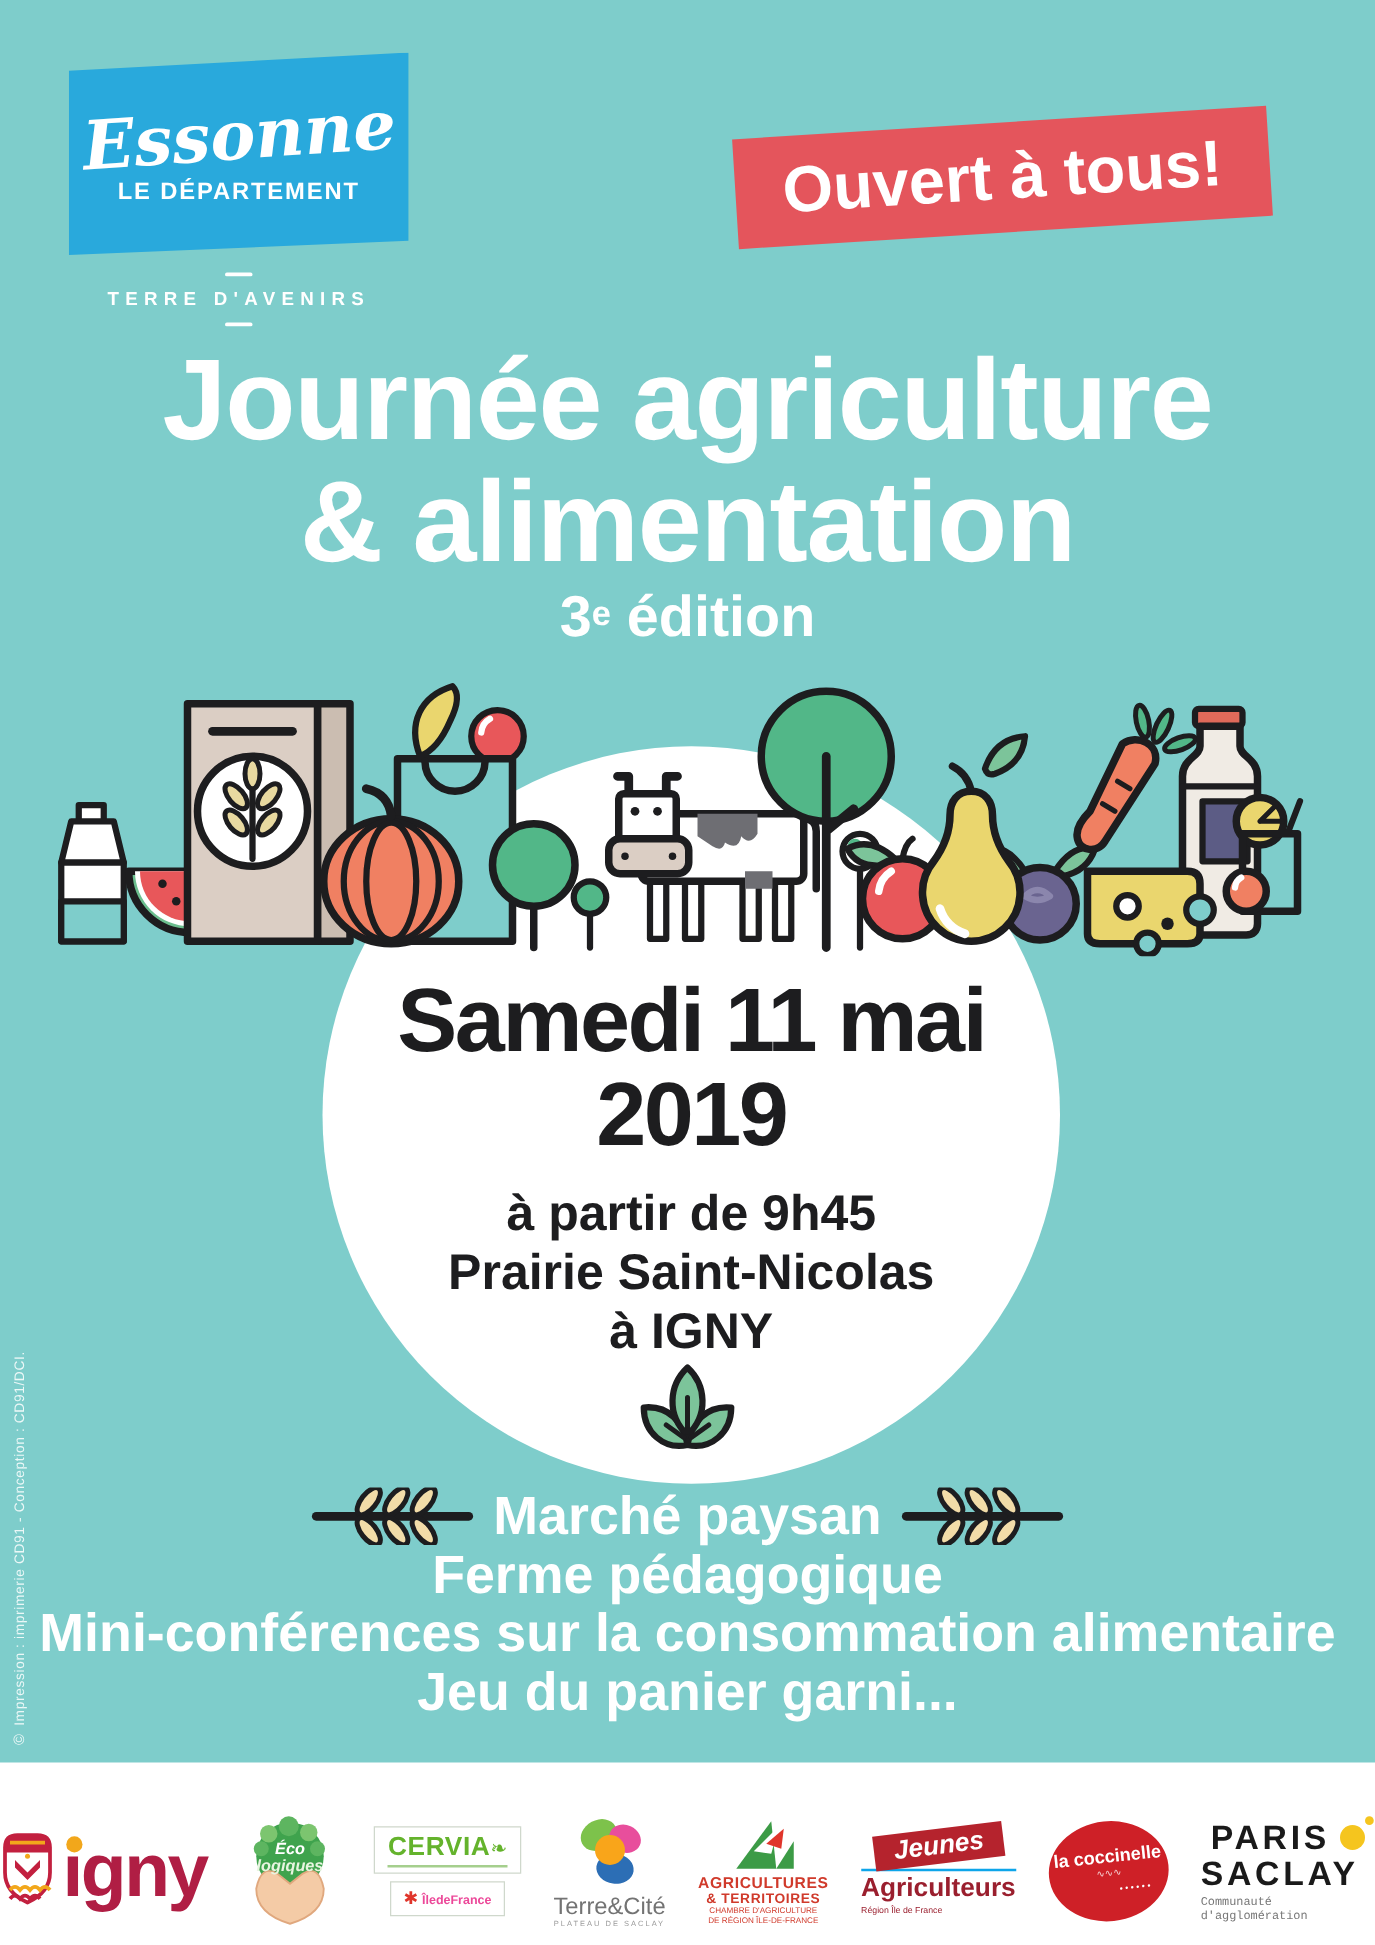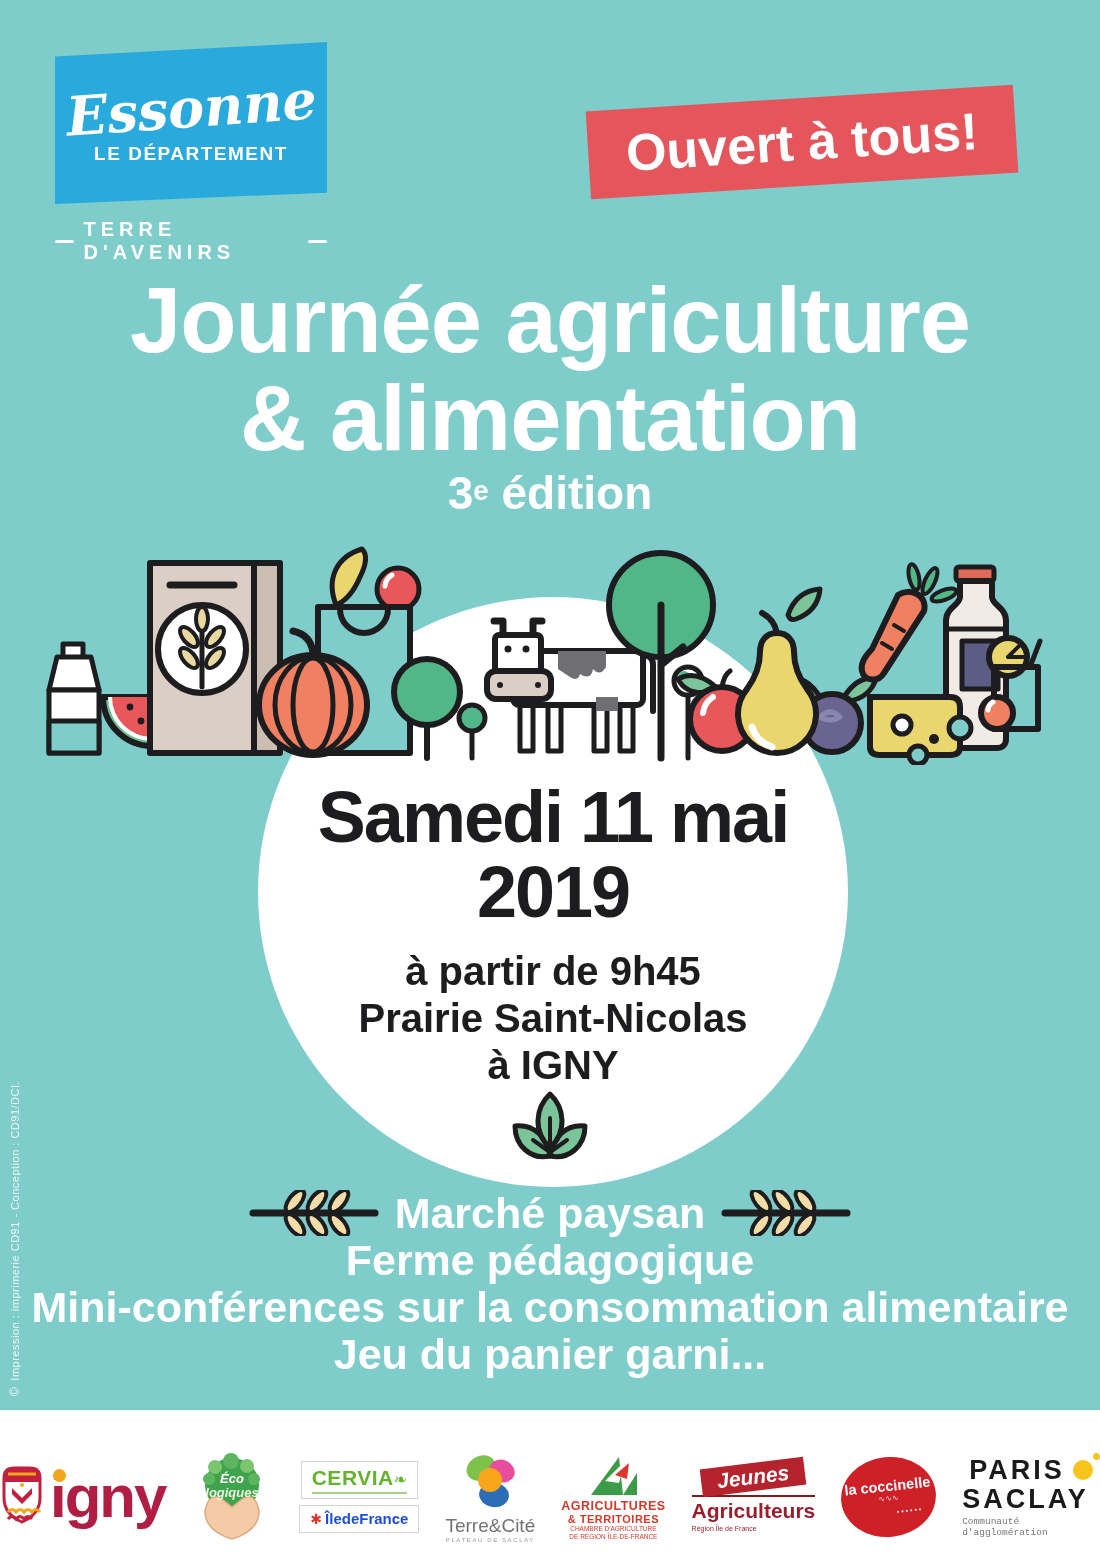--- a/index.html
+++ b/index.html
@@ -6,21 +6,21 @@
   .poster{position:relative;width:1100px;height:1556px;background:#7ECDCB;overflow:hidden;
           font-family:"Liberation Sans",sans-serif;}
   
   .essonne{position:absolute;left:55px;top:42px;width:272px;}
   .essonne-box{background:#29A9DC;height:162px;display:flex;flex-direction:column;align-items:center;justify-content:center;
                clip-path:polygon(0 9%,100% 0,100% 93%,0 100%);}
   .essonne-script{color:#fff;font-family:"DejaVu Serif",serif;font-style:italic;font-weight:bold;
                   font-size:54px;transform:rotate(-4deg);line-height:1;}
   .essonne-sub{color:#fff;font-weight:bold;font-size:19px;letter-spacing:1.5px;margin-top:8px;}
   .essonne-tagline{display:flex;align-items:center;justify-content:space-between;gap:10px;margin-top:14px;
-                   color:#fff;font-weight:bold;font-size:20px;letter-spacing:5px;}
+                   color:#fff;font-weight:bold;font-size:15px;letter-spacing:5px;flex-direction:column;}
   .dash{width:22px;height:3px;background:#fff;border-radius:2px;}
   .banner{position:absolute;left:588px;top:98px;width:428px;height:88px;background:#E4555C;
           transform:rotate(-3.6deg);display:flex;align-items:center;justify-content:center;
           color:#fff;font-size:52px;font-weight:bold;}
   
   .title{position:absolute;left:0;top:272px;width:1100px;text-align:center;color:#fff;
          font-size:92px;font-weight:bold;line-height:1.06;letter-spacing:-1px;}
   .edition{position:absolute;left:0;top:466px;width:1100px;text-align:center;color:#fff;
            font-size:46px;font-weight:bold;}
   .edition sup{font-size:60%;vertical-align:9px;}
@@ -45,34 +45,34 @@
   .logo{display:flex;flex-direction:column;align-items:center;justify-content:center;}
   
   .igny{flex-direction:row;gap:6px;align-items:center;}
   .igny-text{position:relative;color:#B01E44;font-size:60px;font-weight:bold;letter-spacing:-2px;line-height:1;}
   .igny-dot{position:absolute;left:3px;top:2px;width:13px;height:13px;border-radius:50%;background:#F2A71B;}
   
   .cbox{border:1px solid #cfd8cc;background:#fff;padding:4px 10px;text-align:center;}
   .cervia-label{color:#64B32C;font-size:21px;font-weight:bold;letter-spacing:.5px;}
   .cervia-leaf{color:#64B32C;font-size:16px;}
   .cervia-line{height:2px;background:#a5cf8d;margin-top:2px;}
-  .idf-label{color:#1d4ed8;font-size:15px;font-weight:bold;}
+  .idf-label{color:#ec4899;font-size:10px;font-weight:bold;}
   .idf-star{color:#E0352B;font-size:14px;margin-right:3px;}
   .cervia-col{gap:6px;}
   
   .terre-label{color:#737373;font-size:19px;font-weight:normal;margin-top:2px;}
   .terre-sub{color:#9a9a9a;font-size:6px;letter-spacing:1.6px;}
   
   .agri-line1{color:#D03A2B;font-size:12.5px;font-weight:bold;letter-spacing:.5px;}
   .agri-line2{color:#D03A2B;font-size:11px;font-weight:bold;letter-spacing:.5px;}
   .agri-sub{color:#D03A2B;font-size:6.5px;line-height:1.3;text-align:center;}
   
   .ja-box{background:#B5232D;color:#fff;font-style:italic;font-weight:bold;font-size:21px;
           padding:2px 16px;transform:rotate(-7deg);}
-  .ja-line2{color:#9A1F2E;font-weight:bold;font-size:21px;margin-top:4px;border-top:2px solid #7f1d1d;padding-top:2px;}
+  .ja-line2{color:#9A1F2E;font-weight:bold;font-size:21px;margin-top:4px;border-top:2px solid #0ea5e9;padding-top:2px;}
   .ja-sub{color:#9A1F2E;font-size:7px;margin-top:2px;align-self:flex-start;}
   
   .cocci{width:102px;height:80px;border-radius:50%;background:#CE2027;display:flex;flex-direction:column;
          align-items:center;justify-content:center;transform:rotate(-6deg);}
   .cocci-label{color:#fff;font-weight:bold;font-size:14.5px;}
   .cocci-squig{color:rgba(255,255,255,.8);font-size:8px;}
   .cocci-dots{color:#fff;font-size:7px;letter-spacing:2px;align-self:flex-end;margin-right:14px;margin-top:6px;}
   
   .ps-row{display:flex;align-items:flex-start;gap:8px;}
   .ps-word{color:#1a1a1a;font-weight:bold;font-size:27px;letter-spacing:3px;line-height:1.05;}

